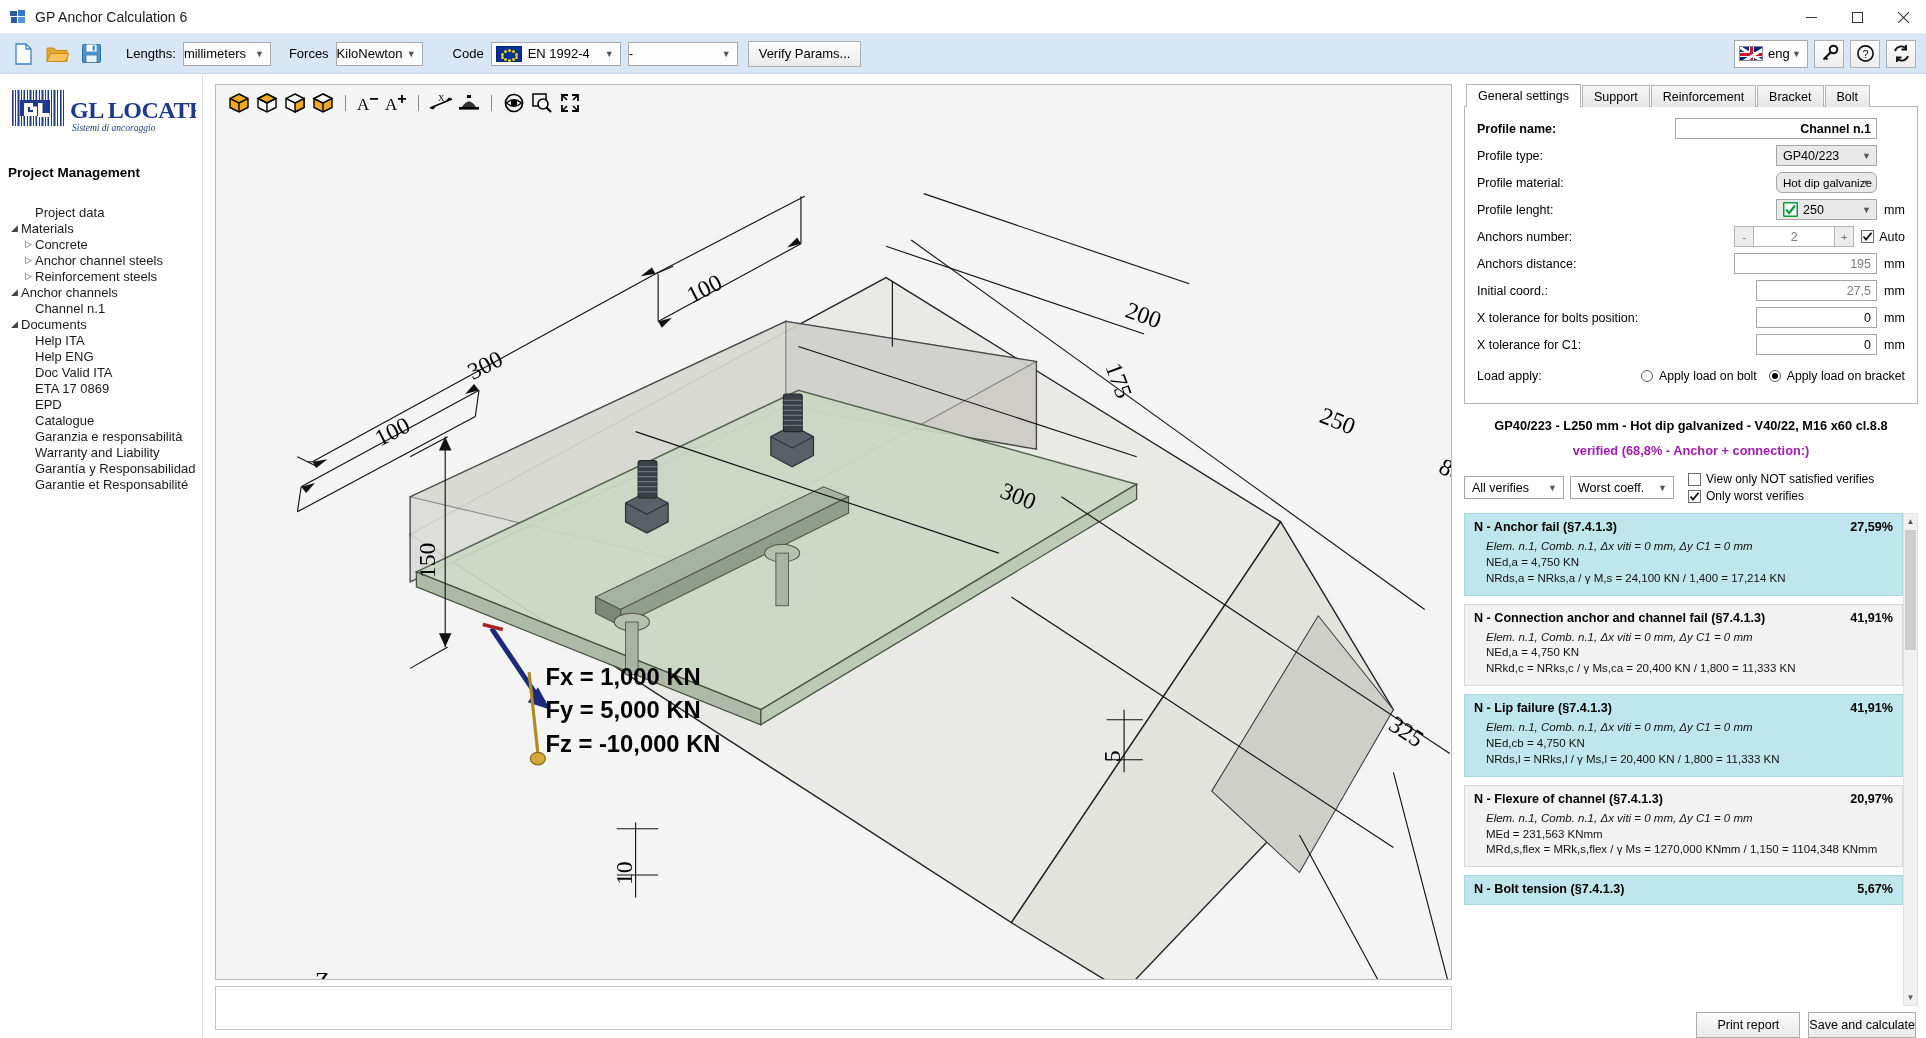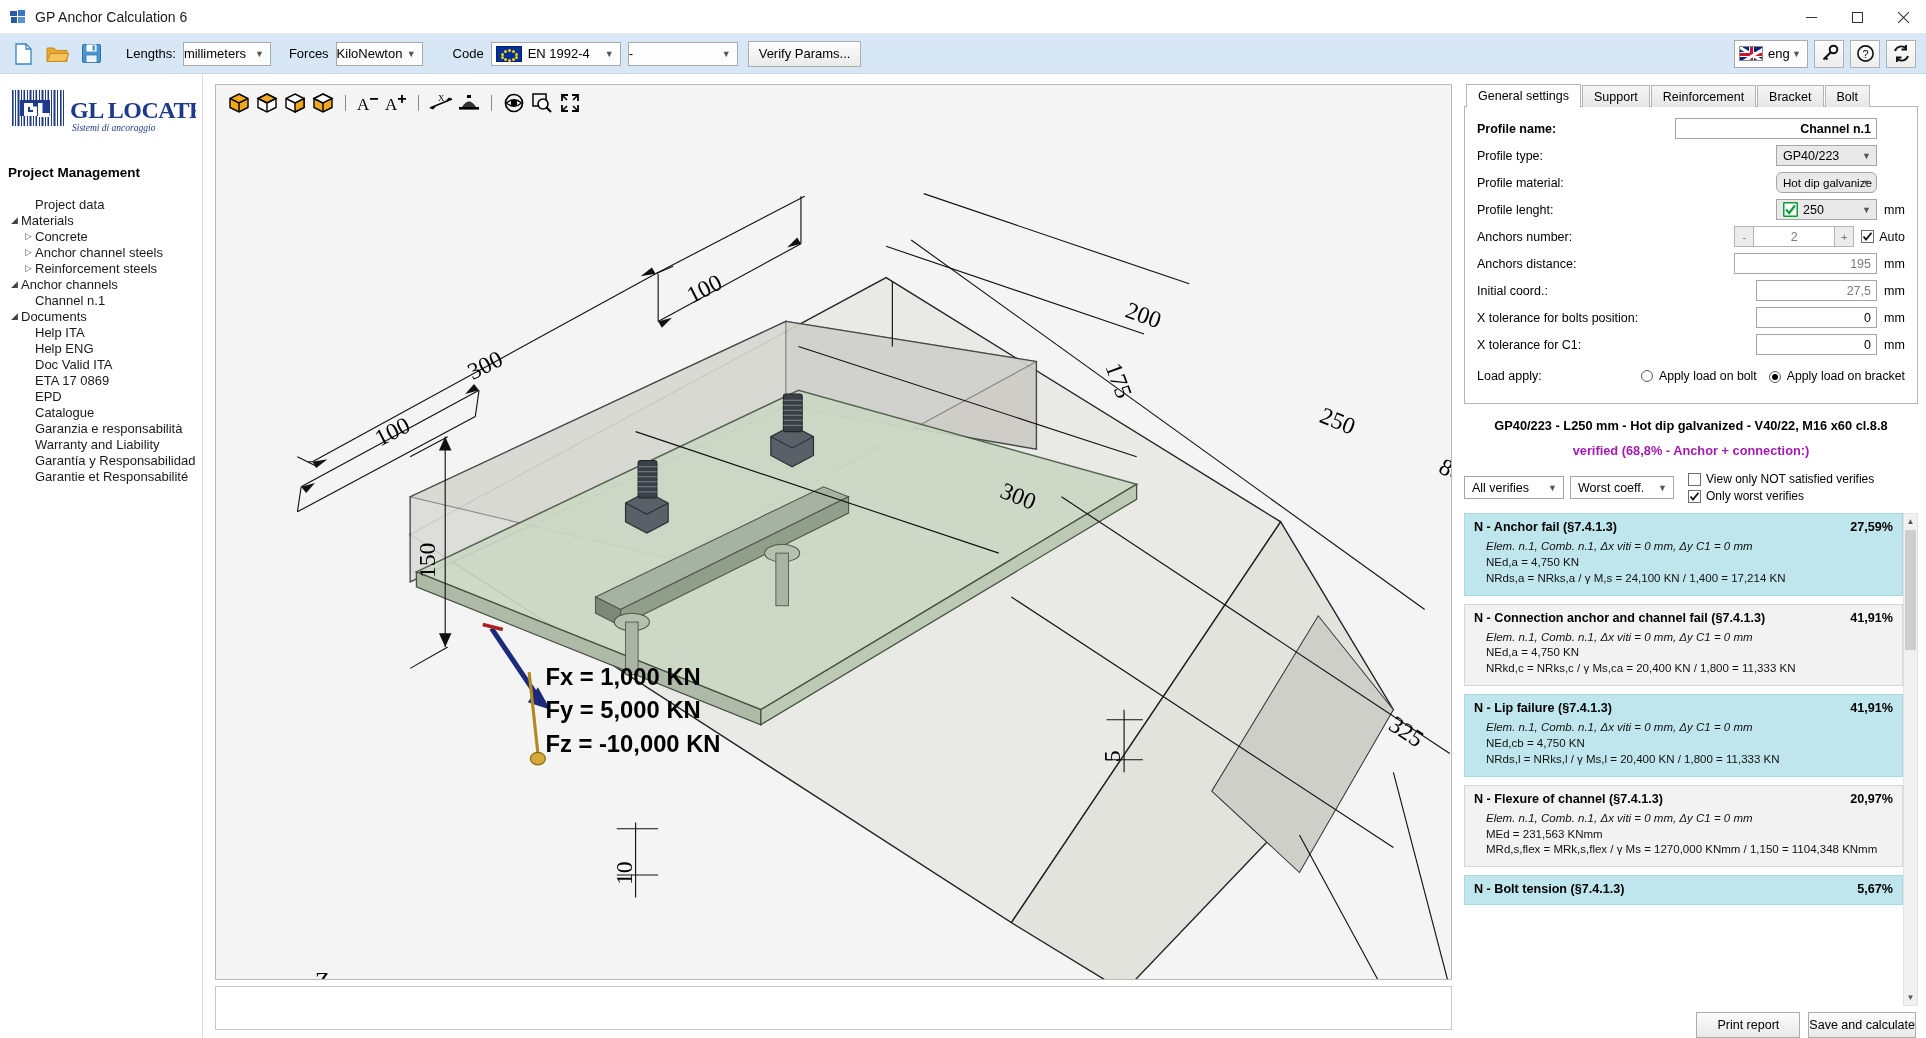--- a/index.html
+++ b/index.html
@@ -77,21 +77,21 @@
     display:flex;align-items:center;justify-content:center;
   }
 
   
   .body { display:flex; height: calc(1038px - 34px - 40px); }
 
   
   .sidebar { width: 203px; background:#fff; border-right:1px solid #ddd; padding: 8px 0 0 0; flex:0 0 203px; }
   .logo-wrap { padding: 6px 0 0 10px; }
   .pm-title { font-weight:bold; font-size:13.5px; margin: 22px 0 0 8px; color:#000; }
-  .tree { margin-top:16px; font-size:13px; color:#1a1a1a; }
+  .tree { margin-top:24px; font-size:13px; color:#1a1a1a; }
   .tnode { display:flex; align-items:center; height:16px; padding-left:8px; white-space:nowrap; }
   .tnode .arrow { width:13px; font-size:9px; color:#555; display:inline-block; text-align:center; flex:0 0 13px; }
   .tnode .arrow.open { color:#444; }
   .tnode .lbl { }
 
   
   .center { flex:1; position:relative; padding: 10px 8px 0 12px; display:flex; flex-direction:column; }
   .viewport {
     flex:1; border:1px solid #b9b9b9; background:#f4f4f4; position:relative; overflow:hidden;
     margin-bottom:6px;
@@ -740,21 +740,21 @@
           <div class="f-input" style="width:121px;">0</div>
           <div class="unit">mm</div>
         </div>
 
         <div class="frow" style="margin-top:8px;">
           <div class="flbl">Load apply:</div>
           <div style="display:flex;align-items:center;gap:6px;margin-right:12px;">
             <span class="radio"></span>
             <span style="font-size:12.3px;">Apply load on bolt</span>
           </div>
-          <div style="display:flex;align-items:flex-end;gap:6px;">
+          <div style="display:flex;align-items:center;gap:6px;">
             <span class="radio">
                 <span class="dot"></span>
               </span>
             <span style="font-size:12.3px;">Apply load on bracket</span>
           </div>
         </div>
       </div>
 
       <div class="summary">GP40/223 - L250 mm - Hot dip galvanized - V40/22, M16 x60 cl.8.8</div>
       <div class="summary2">verified (68,8% - Anchor + connection:)</div>

